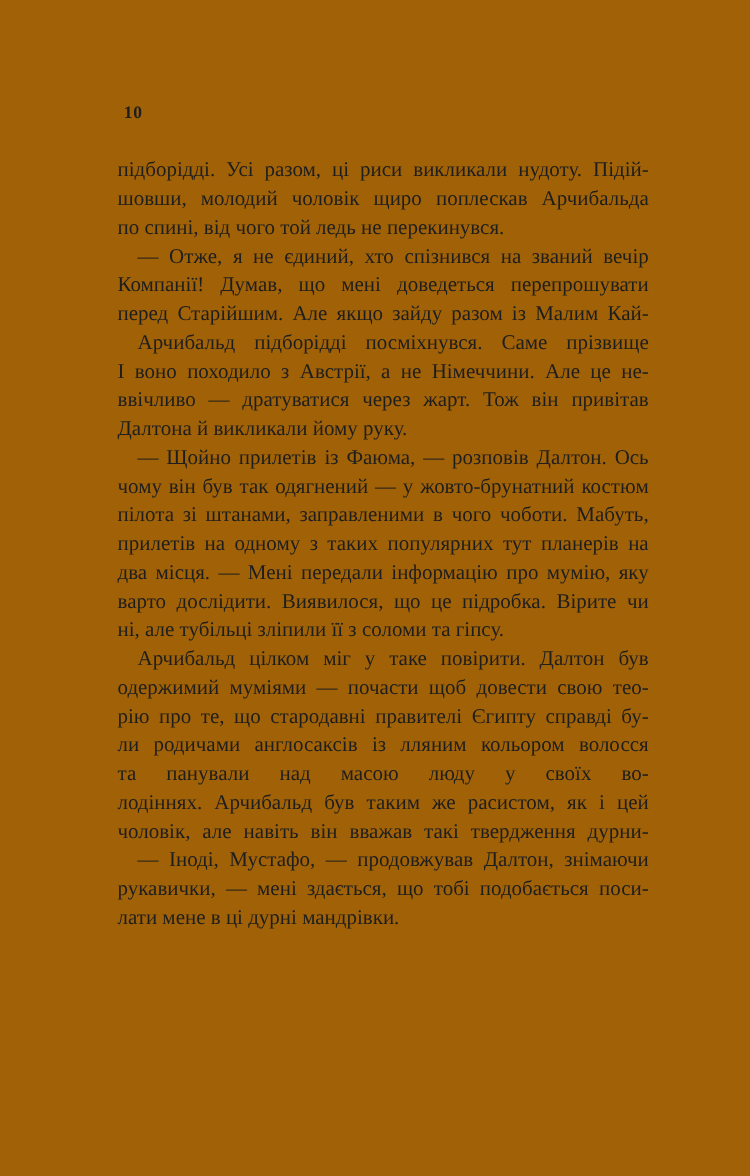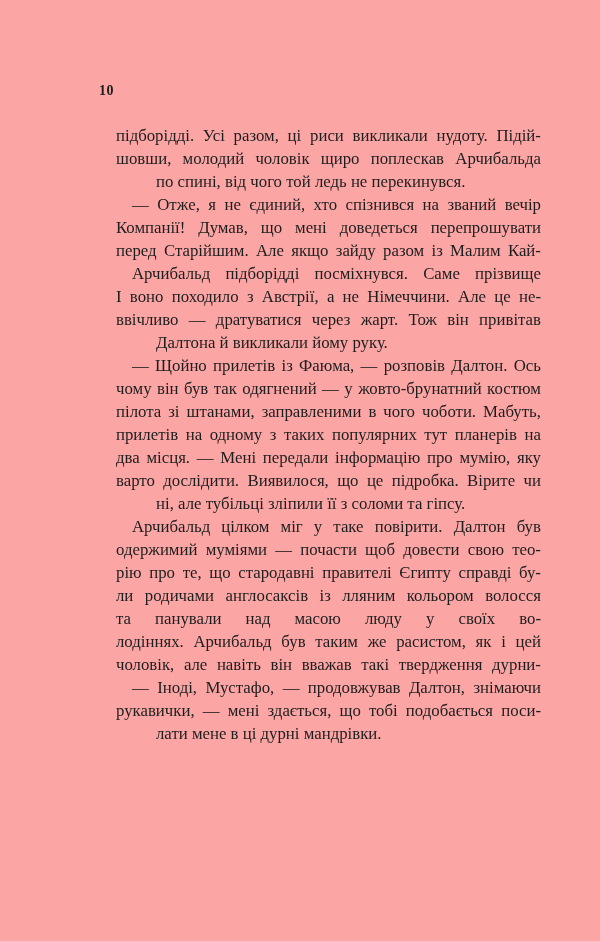--- a/index.html
+++ b/index.html
@@ -21,21 +21,21 @@
     left: 99px;
     top: 84px;
     font-size: 14px;
     line-height: 14px;
     font-weight: 700;
     color: #1e1e1e;
     letter-spacing: 0.5px;
   }
   .text-block {
     position: absolute;
-    left: 116px;
+    left: 94px;
     top: 124px;
     width: 425px;
     font-size: 16.8px;
     line-height: 23px;
     color: #1e1e1e;
   }
   .para {
     margin: 0;
     padding: 0;
   }
@@ -43,33 +43,32 @@
     display: flex;
     justify-content: space-between;
     align-items: baseline;
     height: 23px;
     white-space: nowrap;
   }
   .line.last {
     display: block;
     white-space: normal;
     text-align: left;
-    margin-left: 40px;
   }
   .line.indent {
     padding-left: 16px;
   }
   .line span {
     display: inline-block;
   }
 </style>
 </head>
 <body>
 
-<div class="page" style="background: #fca5a5; color: rgb(30, 30, 30);">
+<div class="page" style="background: #a16207; color: rgb(30, 30, 30);">
   <div class="page-number">10</div>
   <div class="text-block">
       <div class="para">
         <div class="line">
           <span>підборідді.</span>
           <span>Усі</span>
           <span>разом,</span>
           <span>ці</span>
           <span>риси</span>
           <span>викликали</span>

